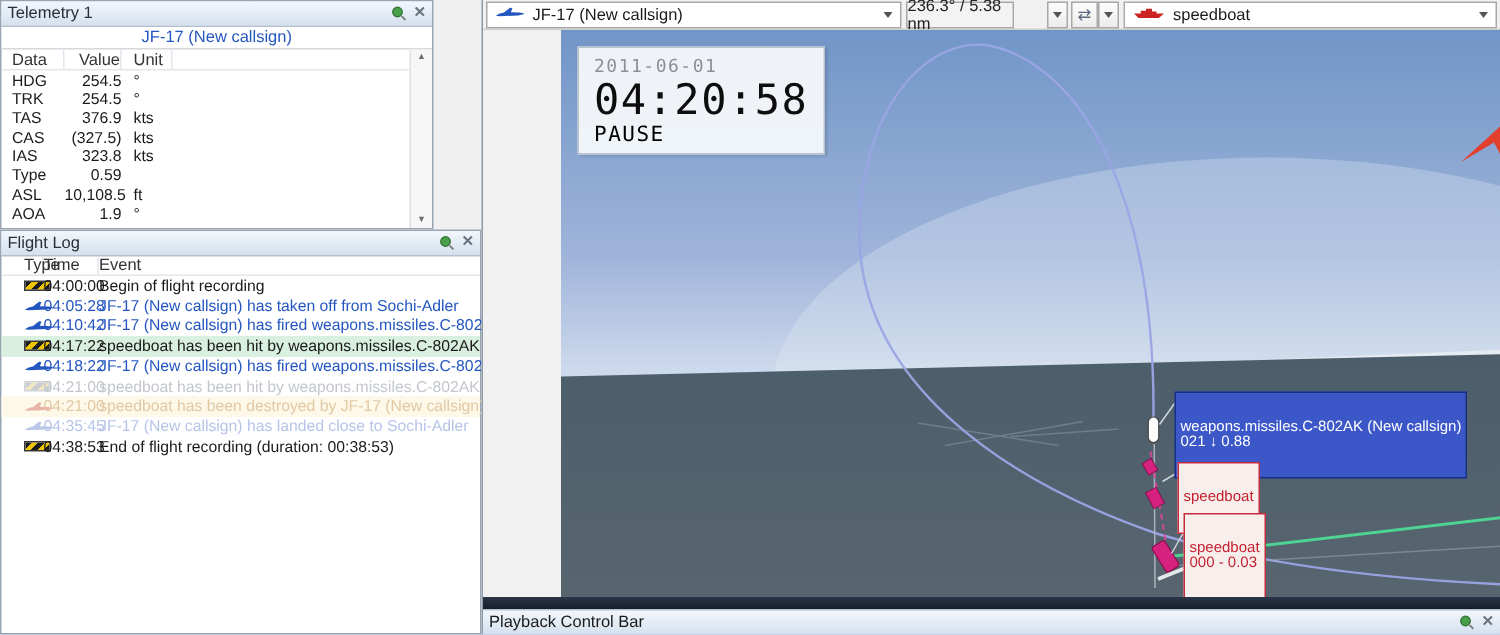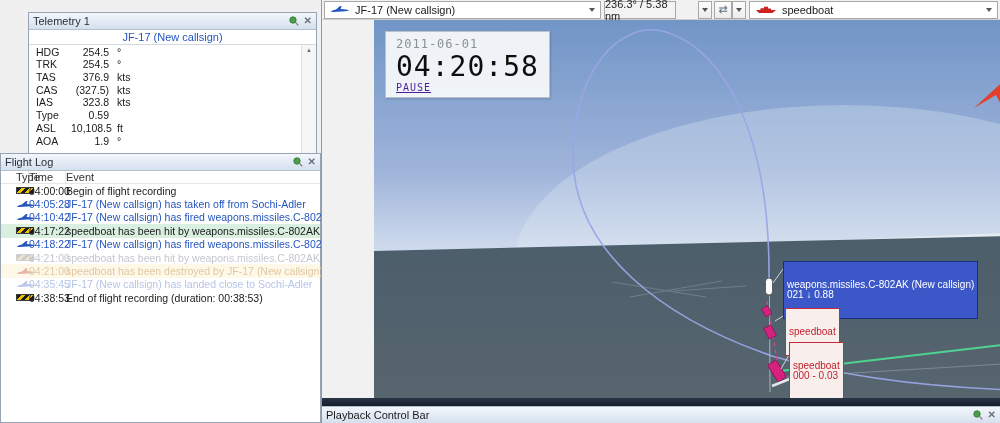--- a/index.html
+++ b/index.html
@@ -9,21 +9,21 @@
   
   .panel { position:absolute; background:#fff; border:1px solid #98a4b2; }
   .panel-titlebar { height:17px; background:linear-gradient(#f2f7fc,#d5e0ee); border-bottom:1px solid #b4c0cd;
     display:flex; align-items:center; padding:0 4px; color:#2a2f36; }
   .panel-title { flex:1; font-size:11px; }
   .titlebar-btns { display:flex; align-items:center; gap:5px; }
   .pin-icon { width:10px; height:10px; display:inline-block; }
   .close-icon { color:#6a737d; font-size:10px; font-weight:bold; cursor:default; line-height:10px; }
 
   
-  #telemetry-panel { left:0; top:12px; width:289px; height:153px;margin-left:28px; }
+  #telemetry-panel { left:0; top:0; width:289px; height:153px; }
   #flightlog-panel { left:0; top:153px; width:321px; height:270px; }
 
   .object-header { height:15px; border-bottom:1px solid #d4d9df; display:flex; align-items:center; justify-content:center;
     color:#2456c0; background:#fff; }
 
   .ttable { position:absolute; left:0; top:32px; right:0; bottom:0; overflow:hidden; }
   .thead { display:flex; height:14px; align-items:center; border-bottom:1px solid #e3e6ea; color:#333; }
   .trow  { display:flex; height:12.7px; align-items:flex-end; font-size:10.5px; }
   .tcol-data  { width:42px; padding-left:7px; }
   .tcol-value { width:38px; text-align:right; }
@@ -74,21 +74,21 @@
   #swap-drop { position:absolute; left:410px; width:14px; }
   #combo-secondary { position:absolute; left:427px; right:2px; }
 
   #viewport { position:absolute; left:12px; top:20px; width:679px; height:378px; overflow:hidden; background:#7195c7;margin-left:40px; }
   #scene { position:absolute; left:0; top:0; width:100%; height:100%; }
 
   #clock-box { position:absolute; left:11px; top:11px; padding:5px 10px 4px 10px; background:rgba(244,247,250,0.96);
     border:1px solid #b9c2cc; box-shadow:1px 1px 2px rgba(0,0,0,0.15); font-family:"DejaVu Sans Mono", monospace; }
   #clock-date { font-size:12px; color:#8b9097; letter-spacing:1px; }
   #clock-time { font-size:28px; color:#0d0d0d; line-height:31px; letter-spacing:1px; }
-  #clock-status { font-size:10px; color:#4c1d95; letter-spacing:1px;text-decoration:underline; }
+  #clock-status { font-size:14px; color:#000000; letter-spacing:1px; }
 
   .obj-label { position:absolute; font-size:10px; line-height:10px; padding:18px 3px; white-space:nowrap; }
   #missile-label { left:409px; top:241px; background:#3c58c8; border:1px solid #17307f; color:#fff; }
   .red-label { background:#f8efec; border:1px solid #c52a3c; color:#c2202f; }
   #speedboat-label-1 { left:411px; top:288px; }
   #speedboat-label-2 { left:415px; top:322px; }
 
   #dark-strip { position:absolute; left:0; top:398px; width:100%; height:8px; background:linear-gradient(#2a3648,#141d2a); }
   #playback-bar { position:absolute; left:0; top:406px; width:100%; height:17px; background:linear-gradient(#f2f7fc,#d5e0ee);
     border-top:1px solid #b4c0cd; display:flex; align-items:center; padding:0 4px; }
@@ -104,20 +104,25 @@
             <circle cx="4" cy="4" r="3.2" fill="#4aa04a" stroke="#2e7030" stroke-width="0.8"></circle>
             <line x1="6.7" y1="6.7" x2="9.3" y2="9.3" stroke="#777" stroke-width="1.2"></line>
           </svg></span>
       <span class="close-icon">✕</span>
     </span>
   </div>
   <div class="object-header">
     <span>JF-17 (New callsign)</span>
   </div>
   <div class="ttable">
+    <div class="thead">
+      <span class="tcol-data">Data</span>
+      <span class="tcol-value">Value</span>
+      <span class="tcol-unit">Unit</span>
+    </div>
     <div>
         <div class="trow">
           <span class="tcol-data">HDG</span>
           <span class="tcol-value">254.5</span>
           <span class="tcol-unit">°</span>
         </div>
         <div class="trow">
           <span class="tcol-data">TRK</span>
           <span class="tcol-value">254.5</span>
           <span class="tcol-unit">°</span>

